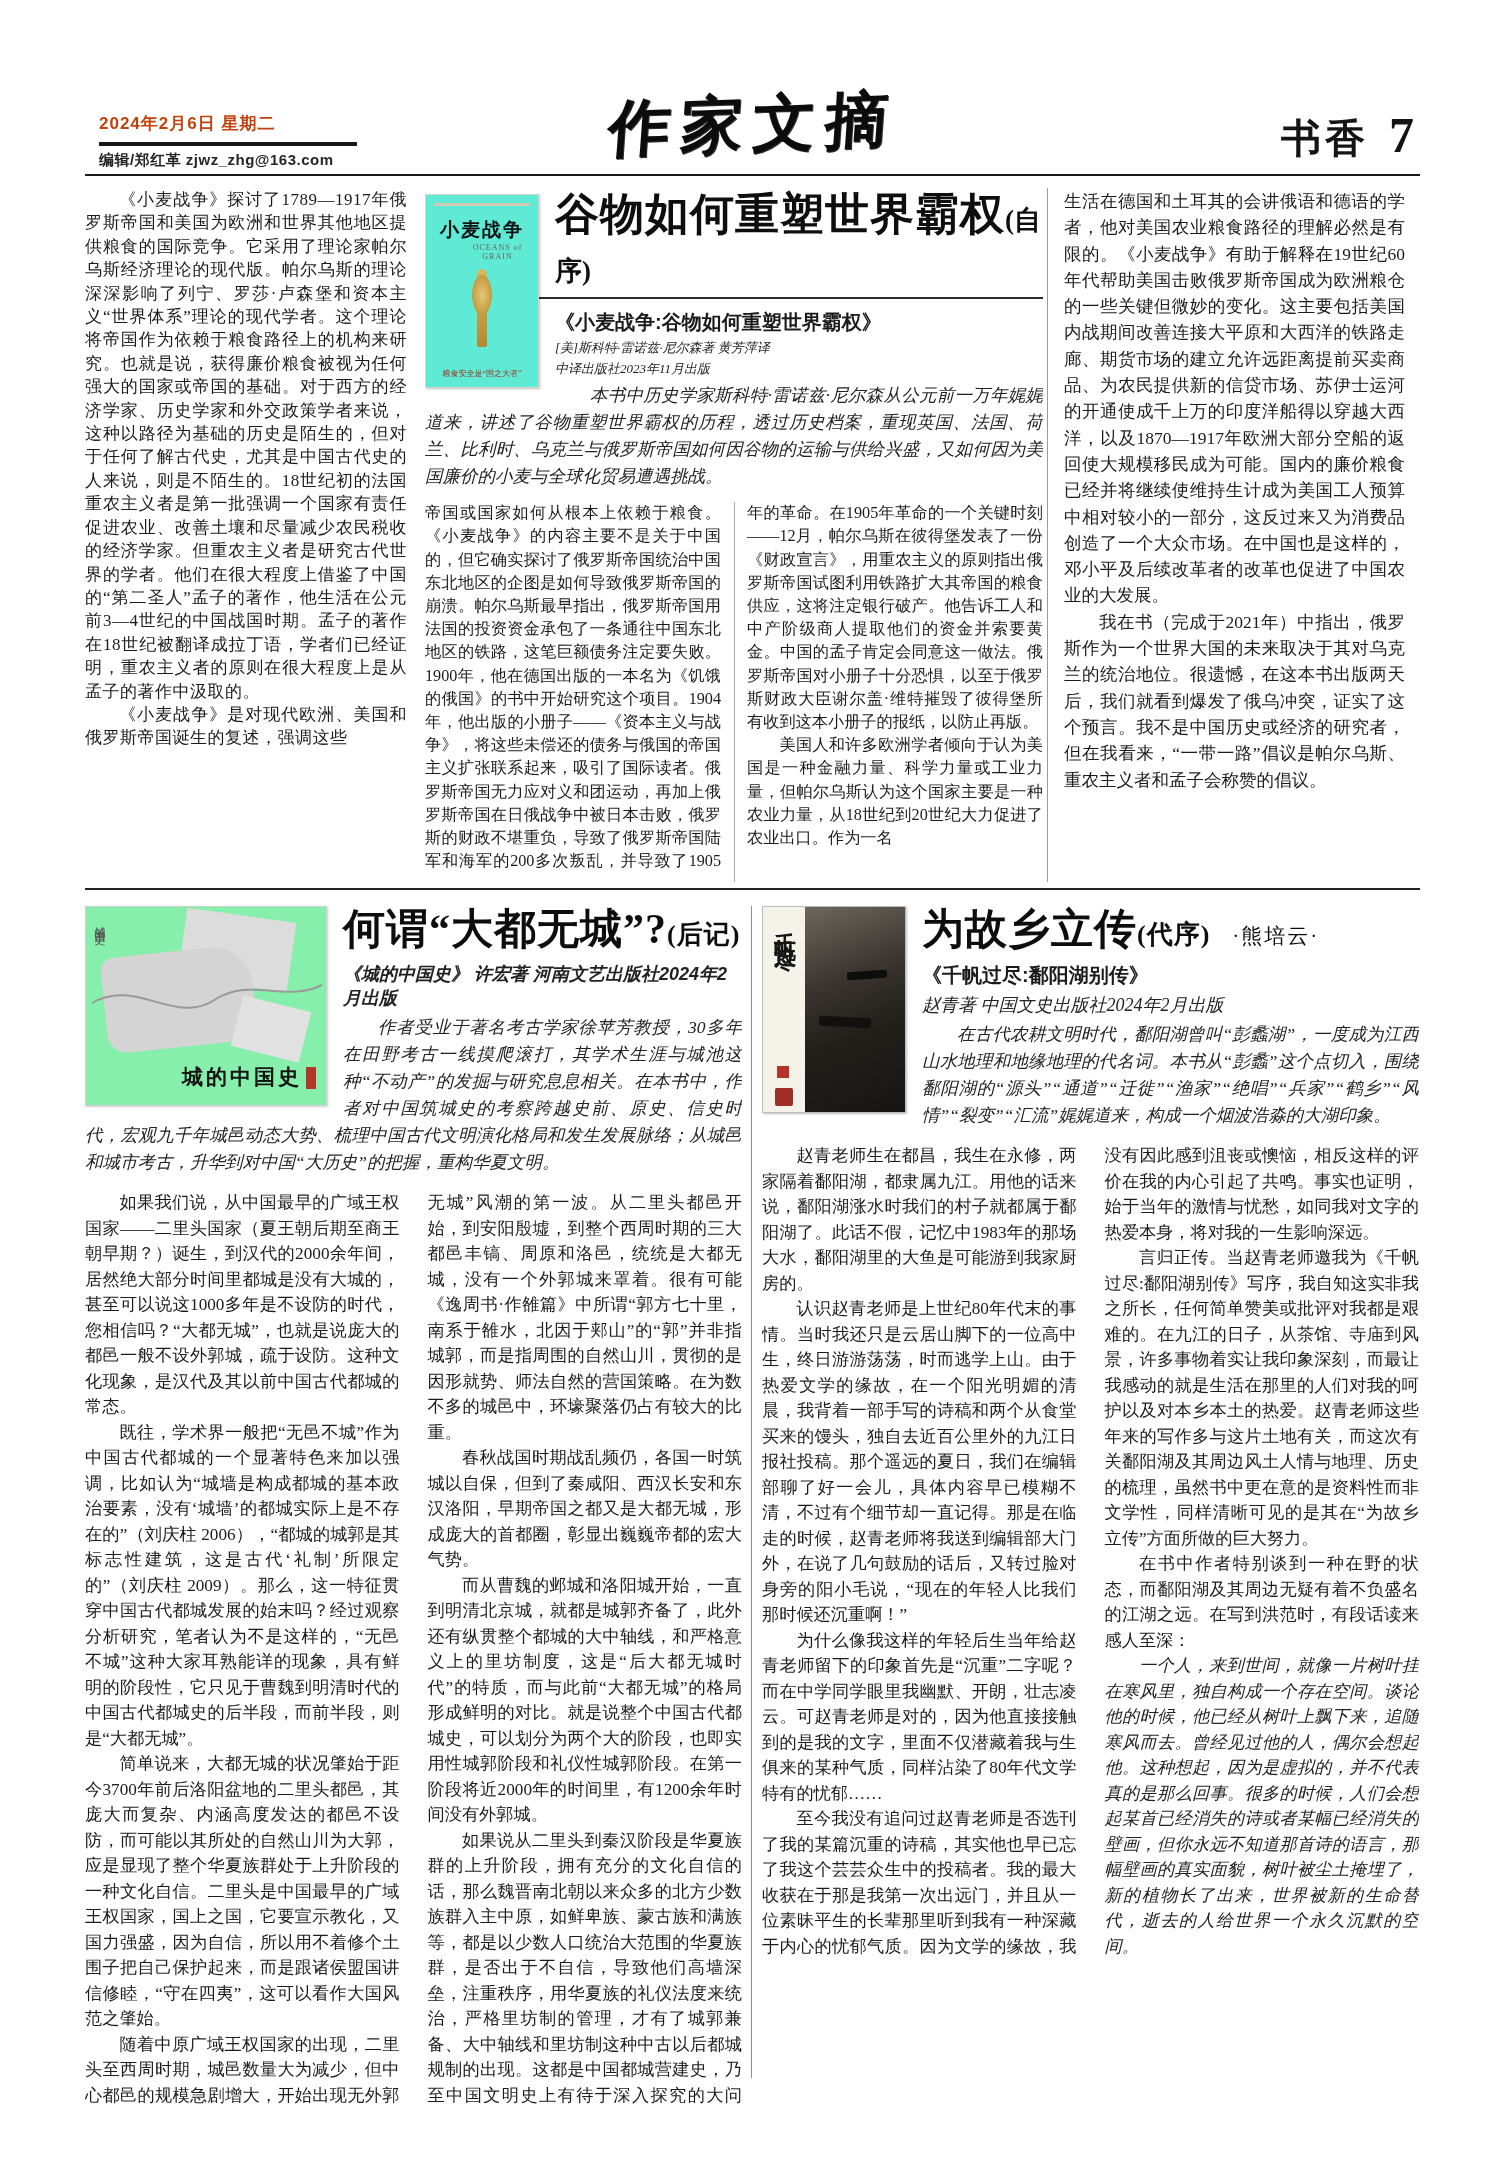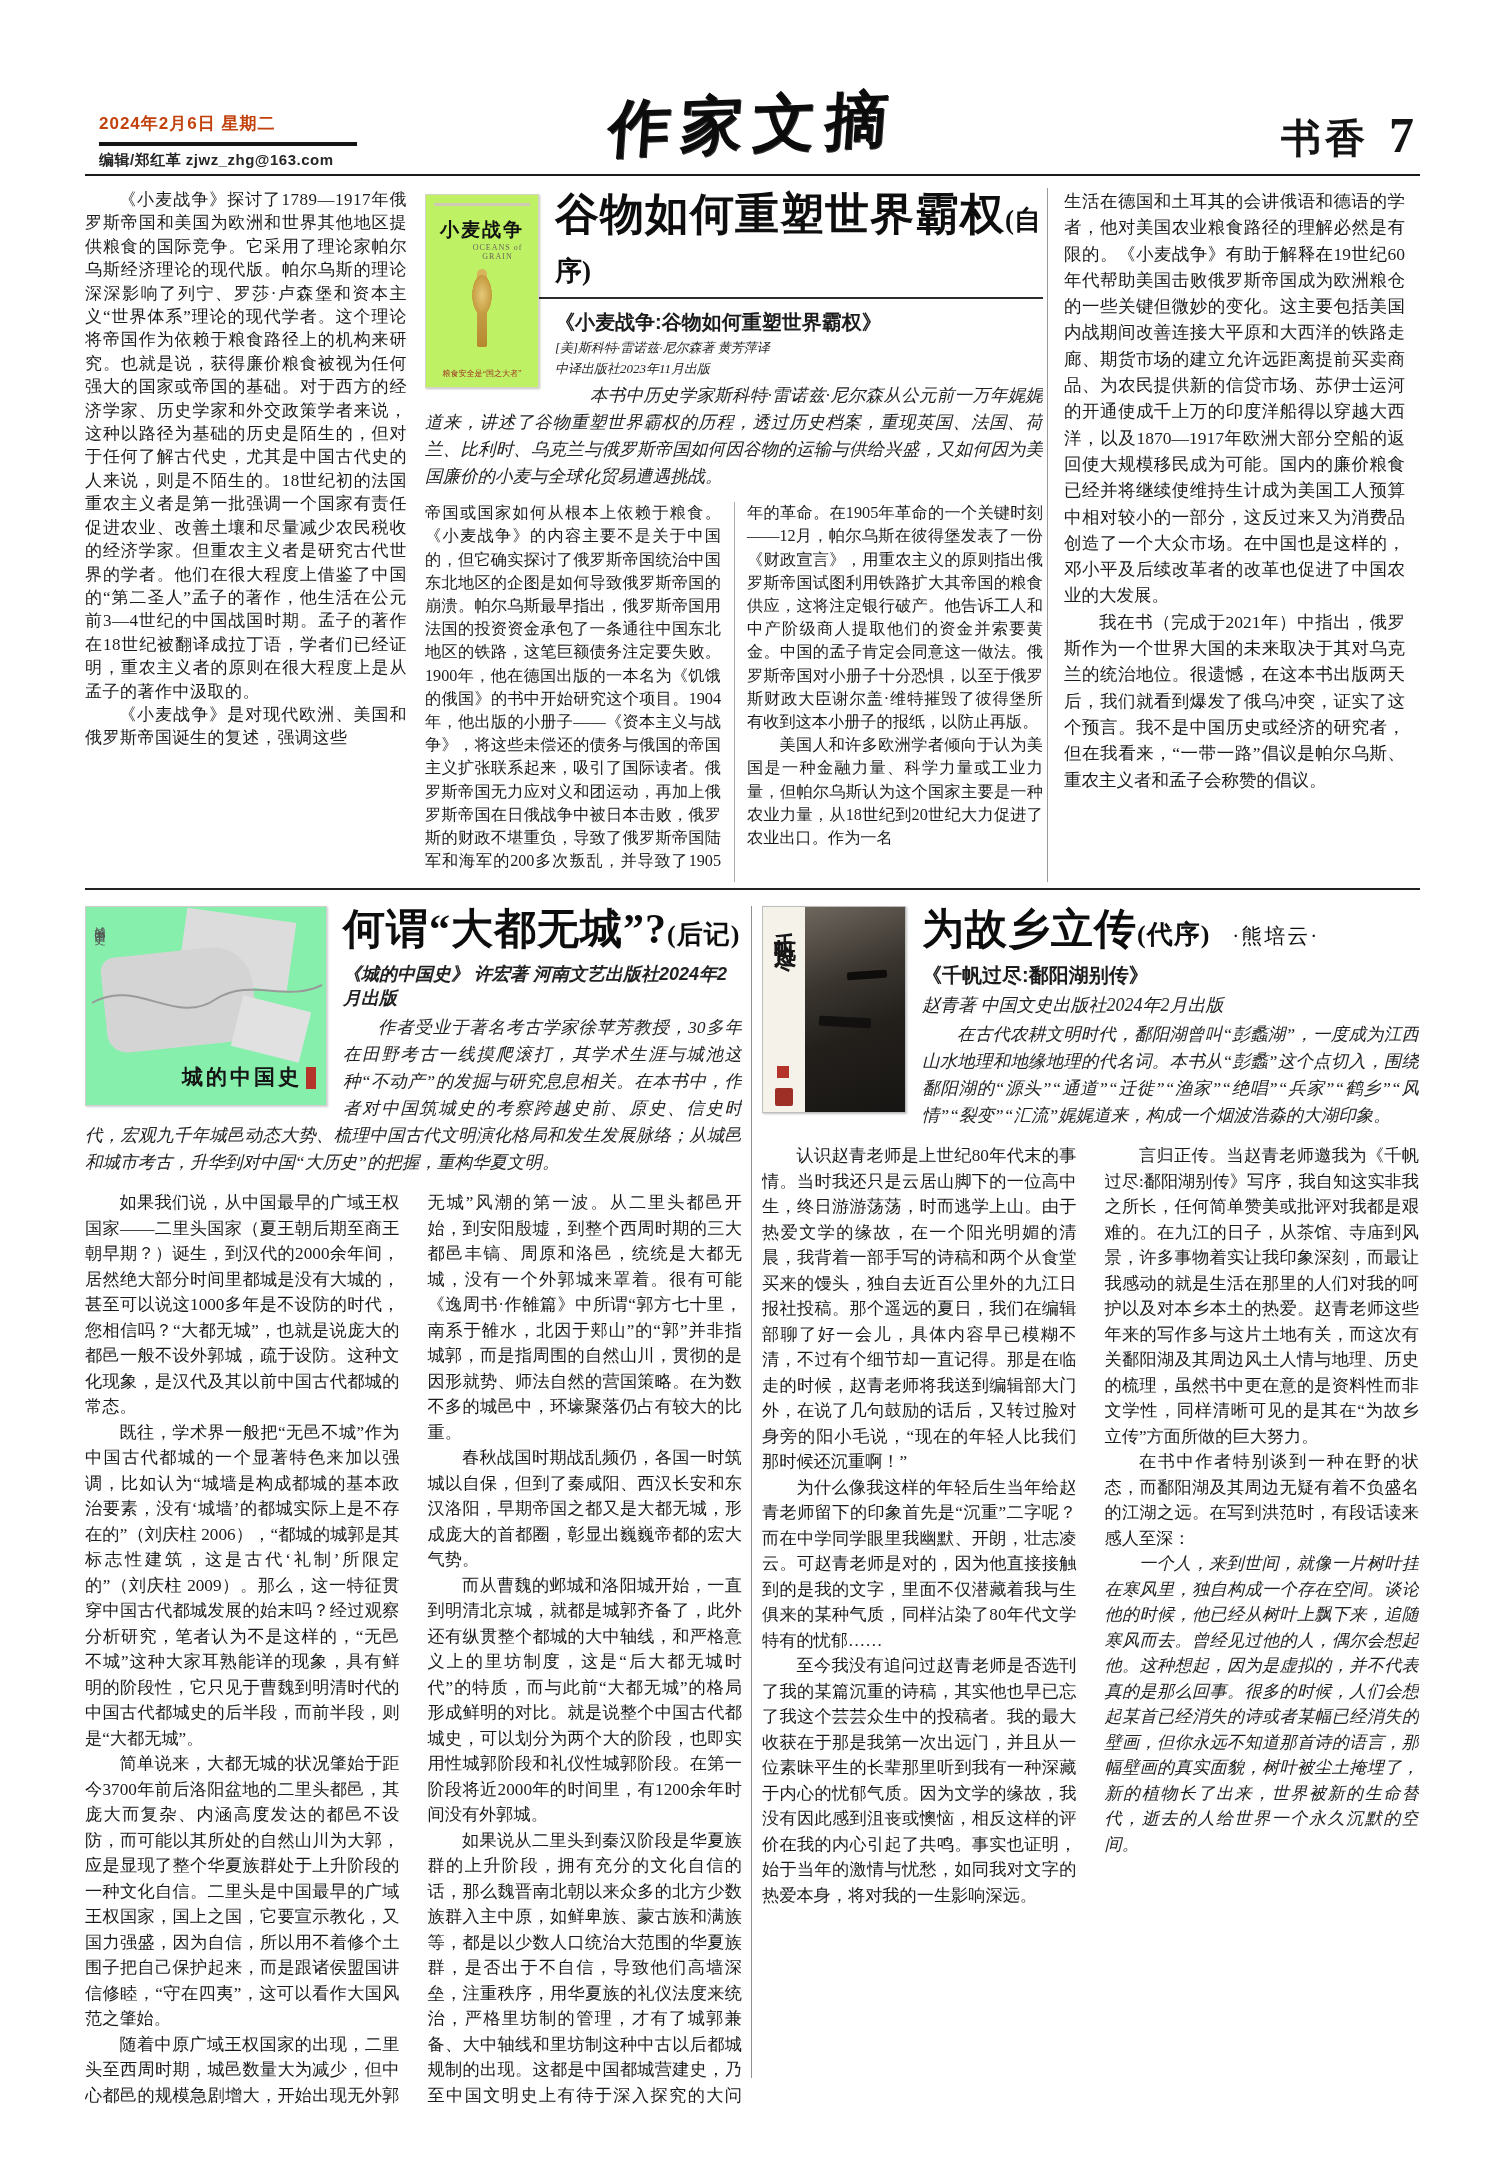--- a/index.html
+++ b/index.html
@@ -33,21 +33,21 @@
   .art1-head{overflow:visible;}
   .headline{font-size:44px;font-weight:bold;letter-spacing:1px;line-height:1.15;margin:2px 0 6px 0;color:#0e0e0e;}
   .headline .suffix{font-size:27px;font-weight:bold;letter-spacing:0;}
   .headline-rule{height:2px;background:#2b2b2b;margin:6px 0 10px 0;}
   .bk-title{font-size:20px;margin:2px 0;}
   .bk-line{font-size:13px;margin:3px 0;}
   .intro{font-size:17.5px;line-height:27px;margin-top:4px;}
   .t-mid-body{margin-top:12px;height:446px;column-count:2;column-gap:26px;column-rule:1px solid #a8a8a8;
               font-size:16.2px;line-height:23.2px;overflow:hidden;}
   
-  .cover1{float:left;width:112px;height:192px;margin:4px 16px 8px 0;background:#bef264;border:1px solid #d8d4c6;
+  .cover1{float:left;width:112px;height:192px;margin:4px 16px 8px 0;background:#5eead4;border:1px solid #d8d4c6;
           position:relative;box-shadow:1px 1px 2px rgba(0,0,0,.25);overflow:hidden;}
   .cover1 .c1-topline{position:absolute;top:8px;left:8px;right:8px;height:3px;background:#cfc9b8;}
   .cover1 .c1-title{position:absolute;top:22px;left:0;right:0;text-align:center;font-size:19px;font-weight:bold;
                     letter-spacing:2px;color:#111;}
   .cover1 .c1-sub{position:absolute;top:48px;left:0;right:0;text-align:center;font-size:8px;letter-spacing:1px;color:#6b6least;color:#6b665a;padding-left:31px;}
   .cover1 .c1-wheat{position:absolute;left:50%;top:74px;width:10px;height:78px;transform:translateX(-50%);
                     background:linear-gradient(#d8b75e,#b58a2f);border-radius:6px 6px 2px 2px;}
   .cover1 .c1-wheat:before{content:"";position:absolute;left:-5px;top:6px;width:20px;height:40px;
                     background:radial-gradient(ellipse at center,#e5c878 0%,#c49a3f 70%,transparent 71%);border-radius:50%;}
   .cover1 .c1-tag{position:absolute;bottom:8px;left:0;right:0;text-align:center;font-size:8px;color:#a33524;}
@@ -184,20 +184,21 @@
           <div class="c3-title">千帆过尽</div>
           <div class="c3-seal"></div>
           <div class="c3-pub"></div>
         </div>
         <h1 class="b-headline"><span>为故乡立传</span><span class="suffix">(代序)</span><span class="byline">·熊培云·</span></h1>
         <div class="bk-title hei">《千帆过尽:鄱阳湖别传》</div>
         <div class="b-bookline kai">赵青著 中国文史出版社2024年2月出版</div>
         <p class="intro kai justify">在古代农耕文明时代，鄱阳湖曾叫“彭蠡湖”，一度成为江西山水地理和地缘地理的代名词。本书从“彭蠡”这个点切入，围绕鄱阳湖的“源头”“通道”“迁徙”“渔家”“绝唱”“兵家”“鹤乡”“风情”“裂变”“汇流”娓娓道来，构成一个烟波浩淼的大湖印象。</p>
       </div>
       <div class="b-body justify">
+        <p>赵青老师生在都昌，我生在永修，两家隔着鄱阳湖，都隶属九江。用他的话来说，鄱阳湖涨水时我们的村子就都属于鄱阳湖了。此话不假，记忆中1983年的那场大水，鄱阳湖里的大鱼是可能游到我家厨房的。</p>
         <p>认识赵青老师是上世纪80年代末的事情。当时我还只是云居山脚下的一位高中生，终日游游荡荡，时而逃学上山。由于热爱文学的缘故，在一个阳光明媚的清晨，我背着一部手写的诗稿和两个从食堂买来的馒头，独自去近百公里外的九江日报社投稿。那个遥远的夏日，我们在编辑部聊了好一会儿，具体内容早已模糊不清，不过有个细节却一直记得。那是在临走的时候，赵青老师将我送到编辑部大门外，在说了几句鼓励的话后，又转过脸对身旁的阳小毛说，“现在的年轻人比我们那时候还沉重啊！”</p>
         <p>为什么像我这样的年轻后生当年给赵青老师留下的印象首先是“沉重”二字呢？而在中学同学眼里我幽默、开朗，壮志凌云。可赵青老师是对的，因为他直接接触到的是我的文字，里面不仅潜藏着我与生俱来的某种气质，同样沾染了80年代文学特有的忧郁……</p>
         <p>至今我没有追问过赵青老师是否选刊了我的某篇沉重的诗稿，其实他也早已忘了我这个芸芸众生中的投稿者。我的最大收获在于那是我第一次出远门，并且从一位素昧平生的长辈那里听到我有一种深藏于内心的忧郁气质。因为文学的缘故，我没有因此感到沮丧或懊恼，相反这样的评价在我的内心引起了共鸣。事实也证明，始于当年的激情与忧愁，如同我对文字的热爱本身，将对我的一生影响深远。</p>
         <p>言归正传。当赵青老师邀我为《千帆过尽:鄱阳湖别传》写序，我自知这实非我之所长，任何简单赞美或批评对我都是艰难的。在九江的日子，从茶馆、寺庙到风景，许多事物着实让我印象深刻，而最让我感动的就是生活在那里的人们对我的呵护以及对本乡本土的热爱。赵青老师这些年来的写作多与这片土地有关，而这次有关鄱阳湖及其周边风土人情与地理、历史的梳理，虽然书中更在意的是资料性而非文学性，同样清晰可见的是其在“为故乡立传”方面所做的巨大努力。</p>
         <p>在书中作者特别谈到一种在野的状态，而鄱阳湖及其周边无疑有着不负盛名的江湖之远。在写到洪范时，有段话读来感人至深：</p>
         <p class="kai">一个人，来到世间，就像一片树叶挂在寒风里，独自构成一个存在空间。谈论他的时候，他已经从树叶上飘下来，追随寒风而去。曾经见过他的人，偶尔会想起他。这种想起，因为是虚拟的，并不代表真的是那么回事。很多的时候，人们会想起某首已经消失的诗或者某幅已经消失的壁画，但你永远不知道那首诗的语言，那幅壁画的真实面貌，树叶被尘土掩埋了，新的植物长了出来，世界被新的生命替代，逝去的人给世界一个永久沉默的空间。</p>
       </div>
     </div>
 
   </div>

